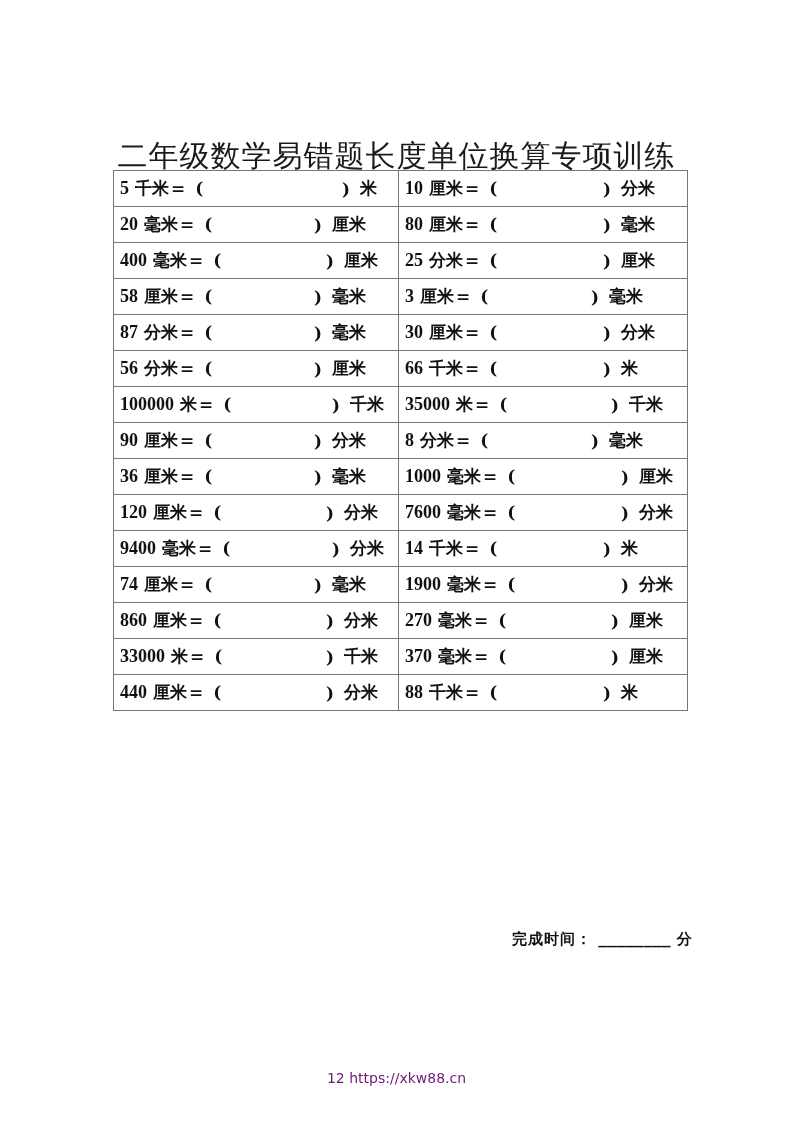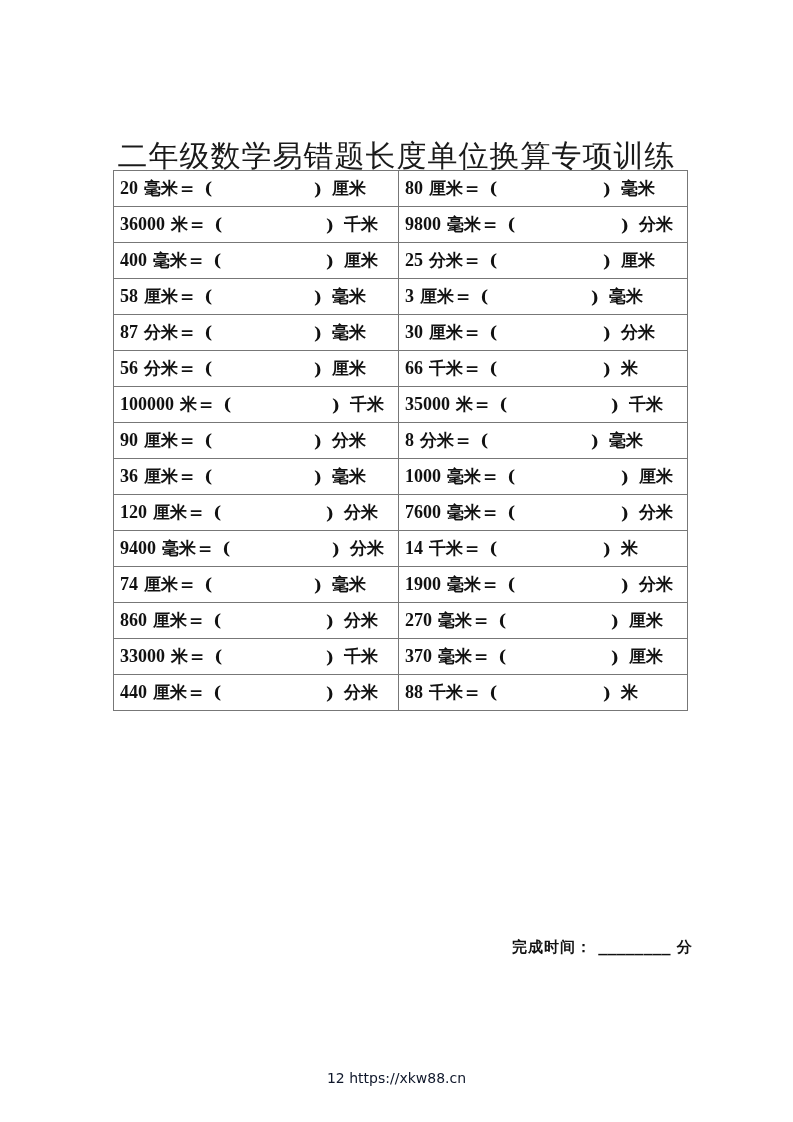--- a/index.html
+++ b/index.html
@@ -62,63 +62,62 @@
       align-items: center;
     }
     .q-target { margin-left: 10px; }
     .footer-time {
       position: absolute;
       left: 512px;
       top: 930px;
       font-size: 15px;
       font-weight: bold;
       letter-spacing: 1px;
-      margin-top: 8px;
     }
     .blank-line {
       display: inline-block;
       font-family: "DejaVu Sans Mono", monospace;
       letter-spacing: 0;
     }
     .page-footer {
       position: absolute;
       left: 0;
       top: 1070px;
       width: 793px;
       text-align: center;
       font-family: "DejaVu Sans", "Liberation Sans", sans-serif;
       font-size: 14px;
-      color: #0f172a;
+      color: #701a75;
     }
   </style>
 </head>
 <body>
 
 <h1 class="page-title">二年级数学易错题长度单位换算专项训练</h1>
 
 <table class="worksheet">
   <tbody id="worksheet-body">
       <tr>
+        <td class="col-left"><span class="q-num">5</span><span class="q-unit">千米</span><span class="q-eq">=</span><span class="q-open">(</span><span class="q-close-wrap" style="left: 228px;">
+            <span>)</span>
+            <span class="q-target">米</span>
+          </span></td>
+        <td class="col-right"><span class="q-num">10</span><span class="q-unit">厘米</span><span class="q-eq">=</span><span class="q-open">(</span><span class="q-close-wrap" style="left: 204px;">
+            <span>)</span>
+            <span class="q-target">分米</span>
+          </span></td>
+      </tr>
+      <tr>
         <td class="col-left"><span class="q-num">20</span><span class="q-unit">毫米</span><span class="q-eq">=</span><span class="q-open">(</span><span class="q-close-wrap" style="left: 200px;">
             <span>)</span>
             <span class="q-target">厘米</span>
           </span></td>
         <td class="col-right"><span class="q-num">80</span><span class="q-unit">厘米</span><span class="q-eq">=</span><span class="q-open">(</span><span class="q-close-wrap" style="left: 204px;">
             <span>)</span>
             <span class="q-target">毫米</span>
-          </span></td>
-      </tr>
-      <tr>
-        <td class="col-left"><span class="q-num">36000</span><span class="q-unit">米</span><span class="q-eq">=</span><span class="q-open">(</span><span class="q-close-wrap" style="left: 212px;">
-            <span>)</span>
-            <span class="q-target">千米</span>
-          </span></td>
-        <td class="col-right"><span class="q-num">9800</span><span class="q-unit">毫米</span><span class="q-eq">=</span><span class="q-open">(</span><span class="q-close-wrap" style="left: 222px;">
-            <span>)</span>
-            <span class="q-target">分米</span>
           </span></td>
       </tr>
       <tr>
         <td class="col-left"><span class="q-num">400</span><span class="q-unit">毫米</span><span class="q-eq">=</span><span class="q-open">(</span><span class="q-close-wrap" style="left: 212px;">
             <span>)</span>
             <span class="q-target">厘米</span>
           </span></td>
         <td class="col-right"><span class="q-num">25</span><span class="q-unit">分米</span><span class="q-eq">=</span><span class="q-open">(</span><span class="q-close-wrap" style="left: 204px;">
             <span>)</span>
             <span class="q-target">厘米</span>

